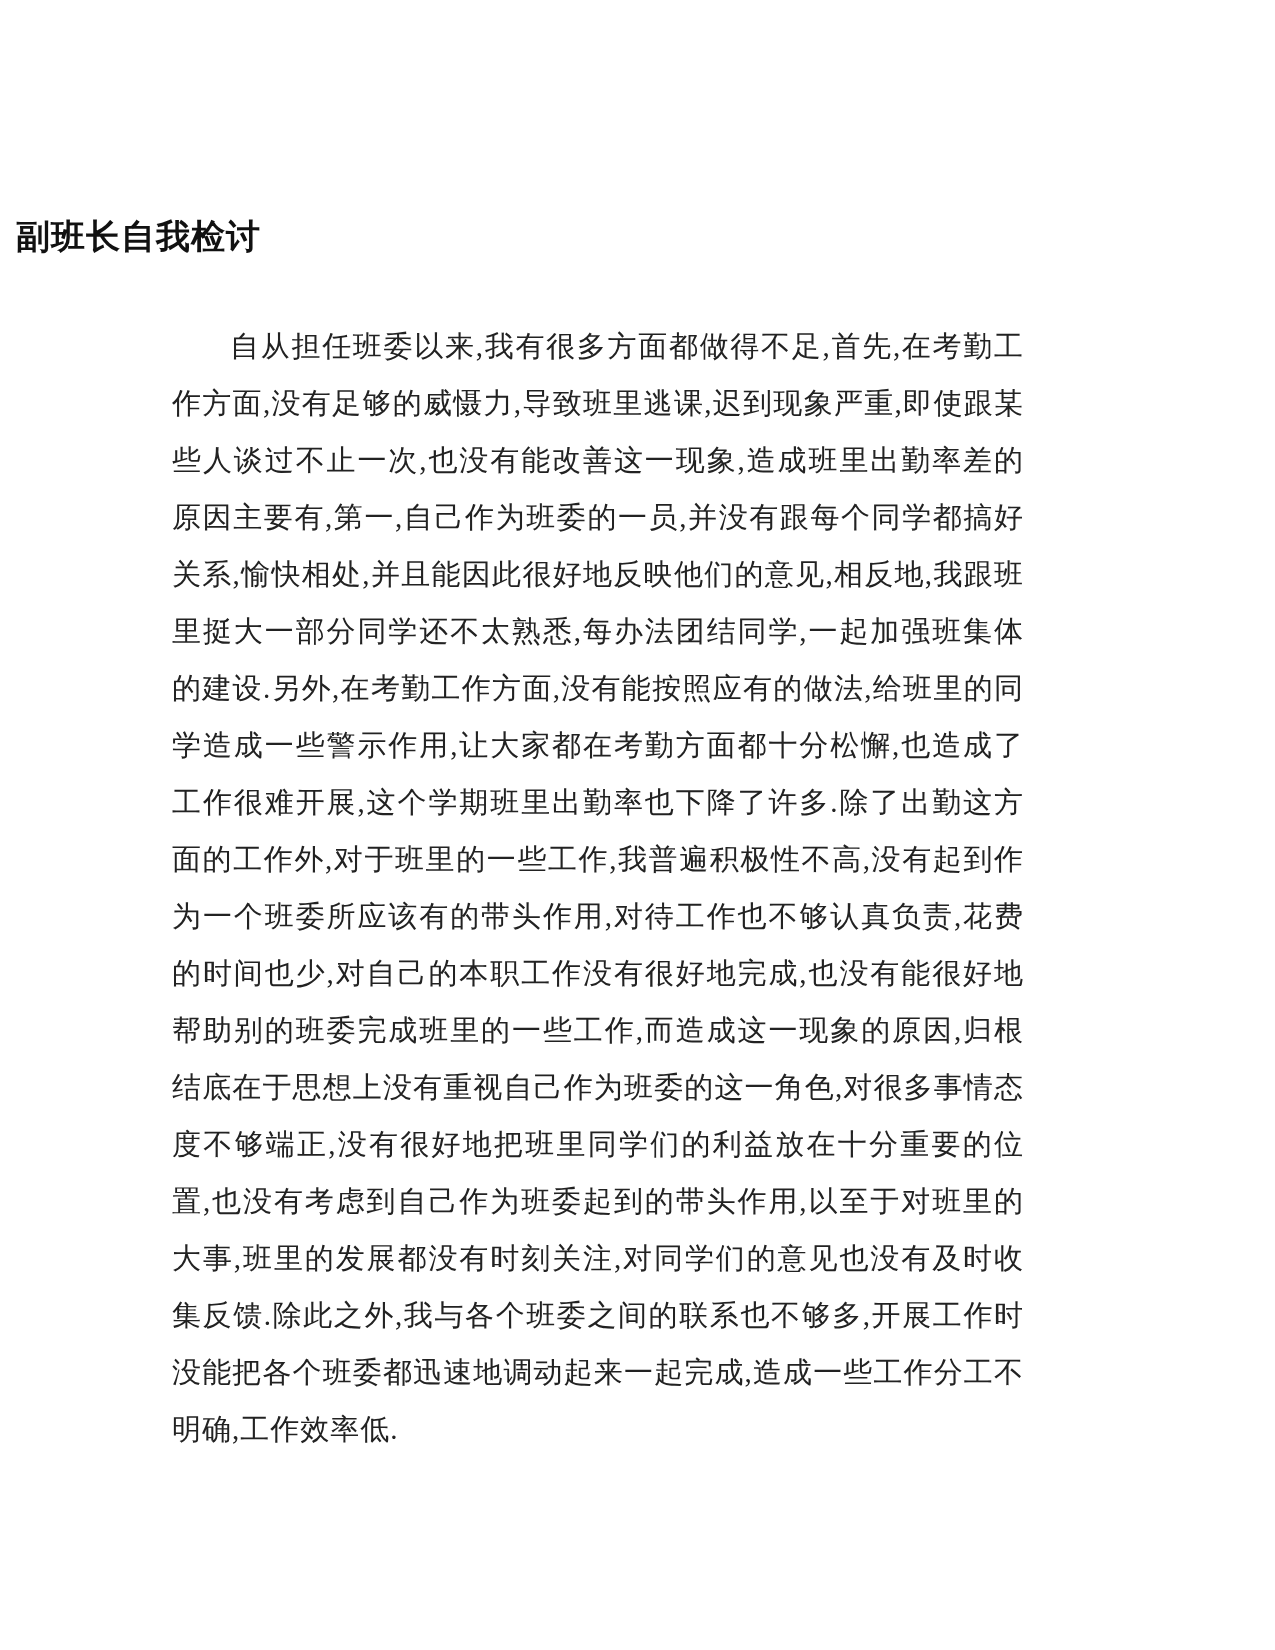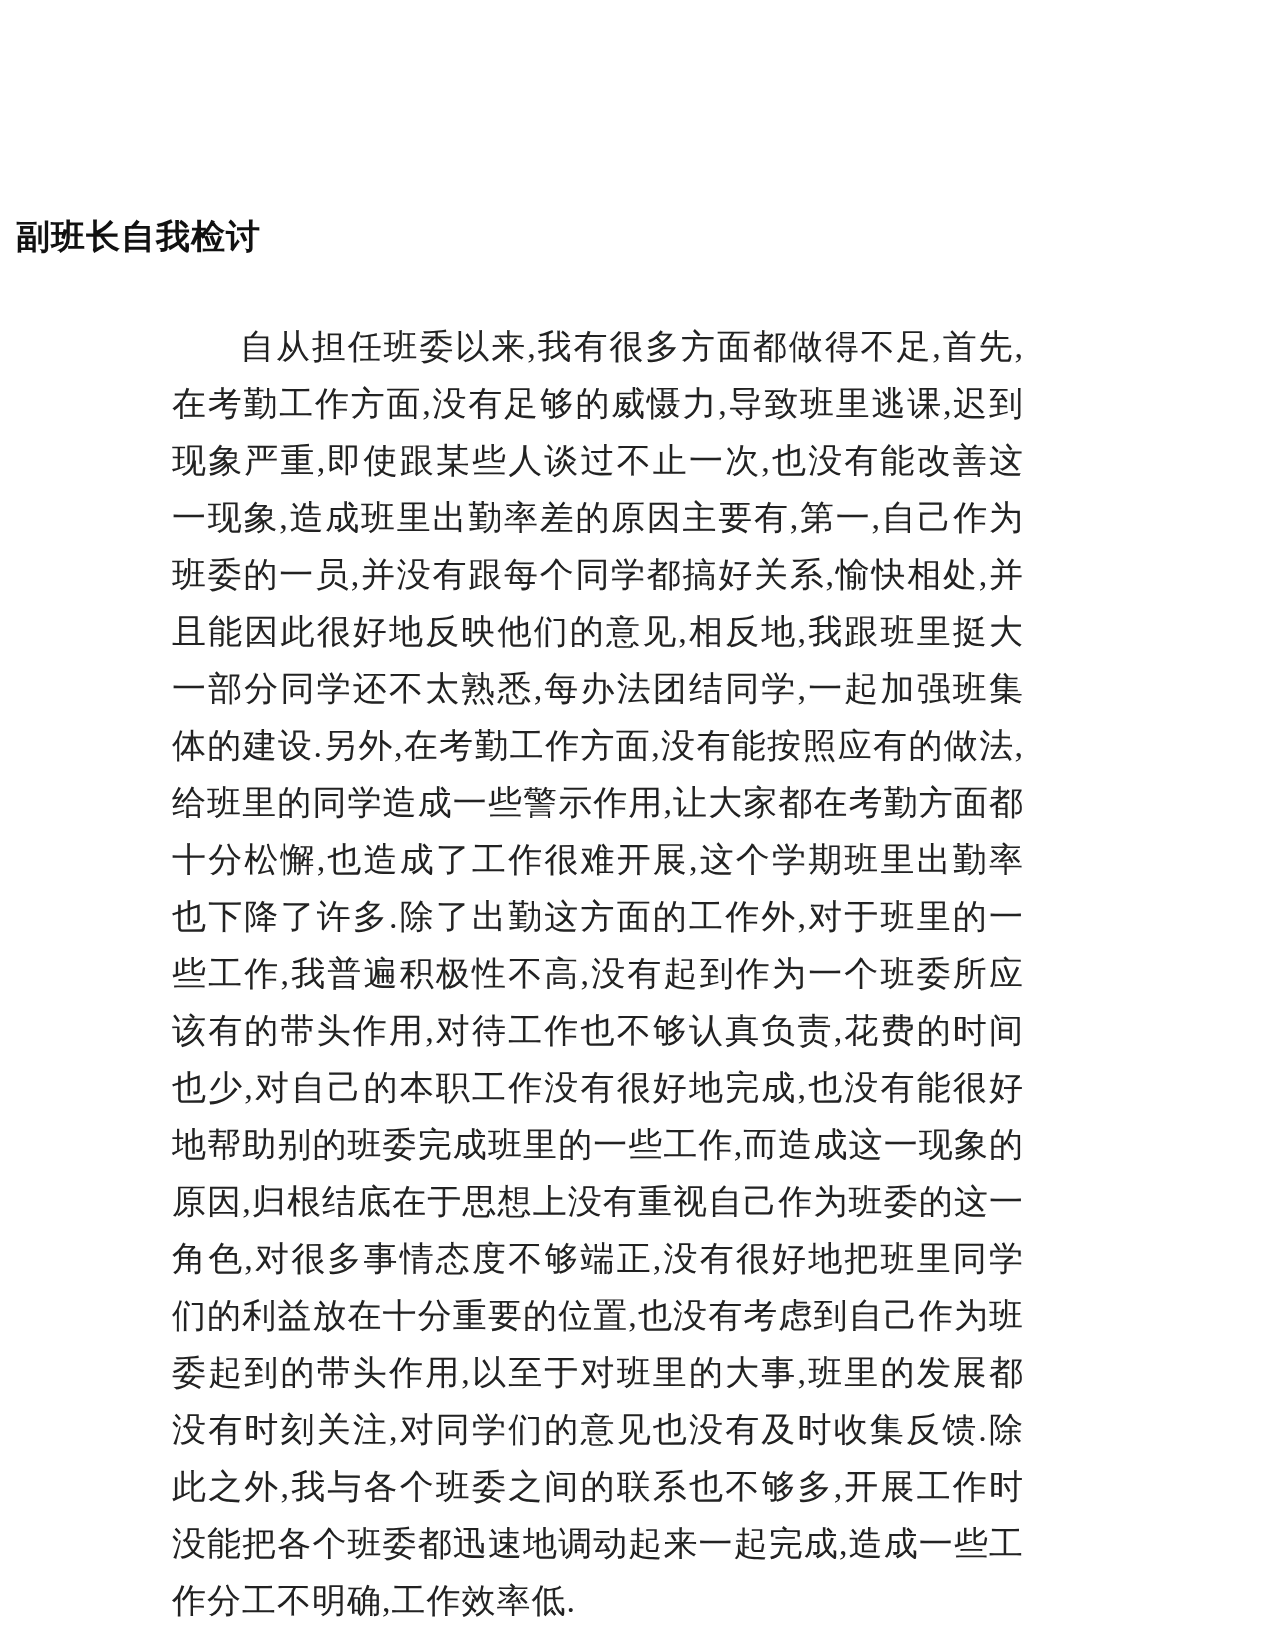--- a/index.html
+++ b/index.html
@@ -28,21 +28,21 @@
     color: #111111;
   }
   .doc-body {
     position: absolute;
     top: 318px;
     left: 172px;
     width: 852px;
     margin: 0;
     font-family: "Liberation Serif", serif;
     font-weight: 400;
-    font-size: 34px;
+    font-size: 29px;
     line-height: 57px;
     letter-spacing: 1px;
     color: #222222;
     text-align: justify;
     text-indent: 2em;
     word-break: break-all;
   }
 </style>
 </head>
 <body>

